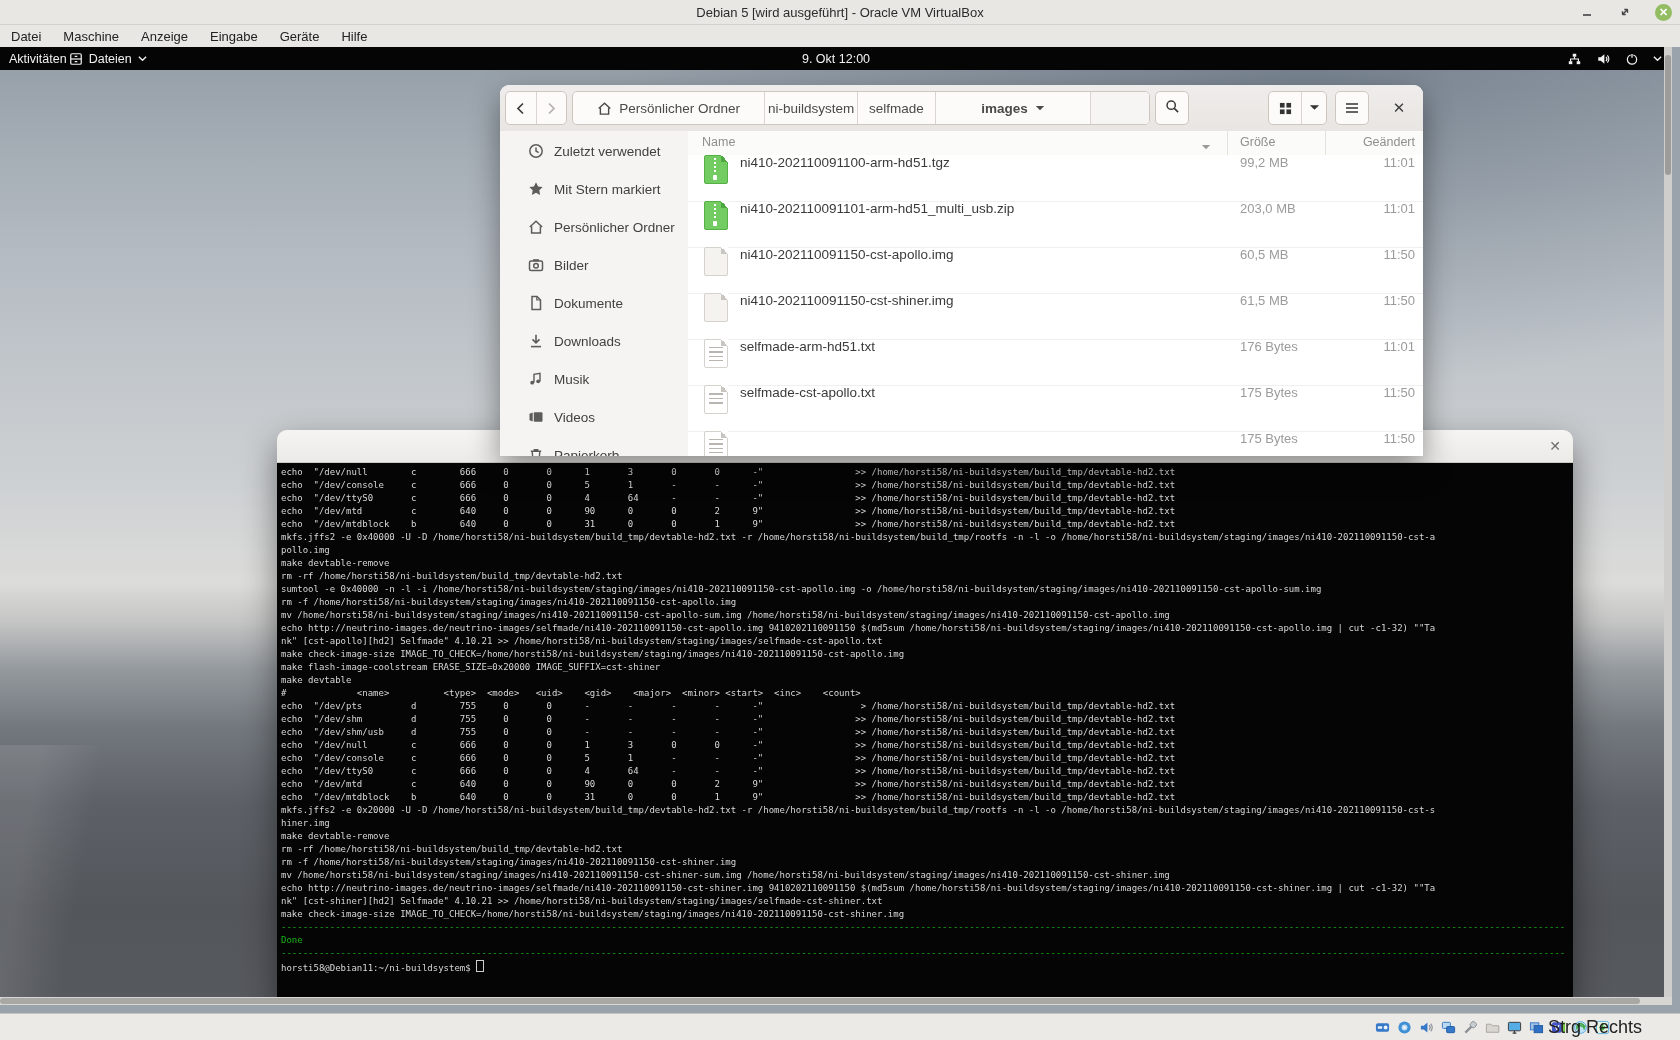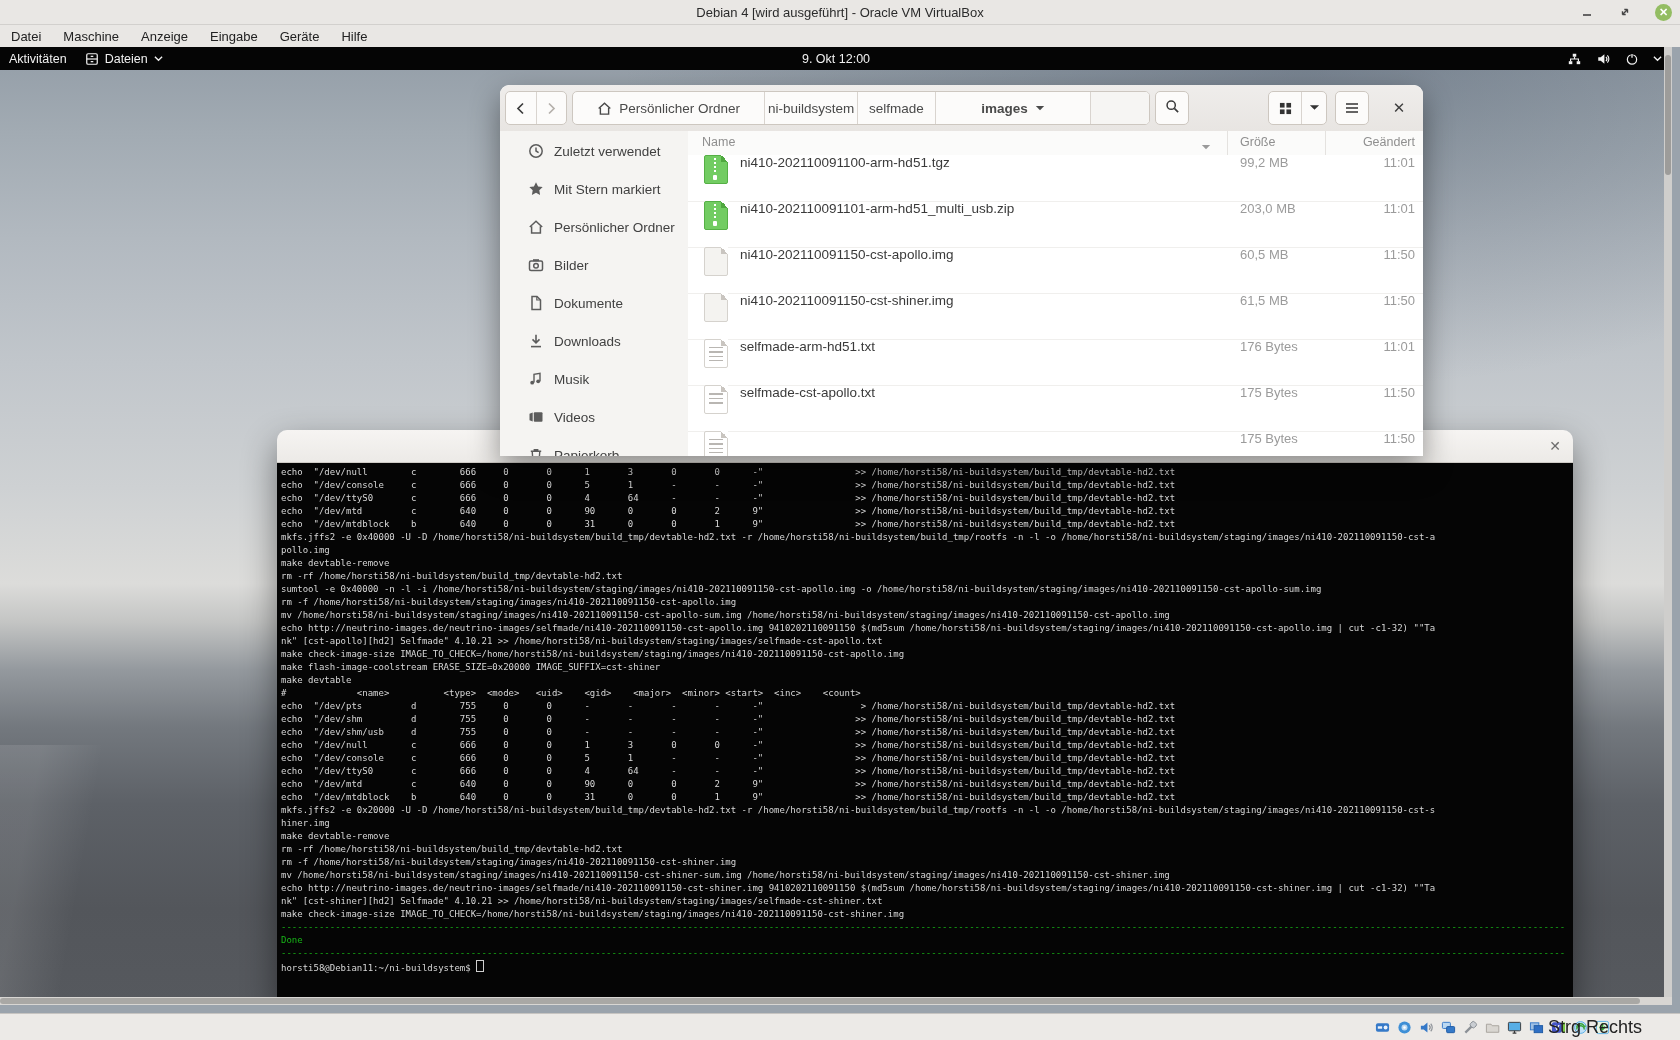--- a/index.html
+++ b/index.html
@@ -16,21 +16,21 @@
   
   .vm{position:absolute;left:0;top:47px;width:1672px;height:958px;overflow:hidden;}
   .desktop{position:absolute;inset:0;
     background:
       radial-gradient(1100px 520px at 78% 2%, rgba(70,84,102,.40), rgba(70,84,102,0) 62%),
       linear-gradient(180deg,#939da7 0%,#a2abb3 9%,#b2b9c0 20%,#c1c6cb 33%,#ced1d3 46%,#dcdcda 56%,#c4c5c4 60%,#94999e 65%,#73787e 71%,#5d6167 79%,#53565b 90%,#56595e 100%);}
   .road-mark{position:absolute;left:0;bottom:0;width:300px;height:260px;
     background:linear-gradient(100deg, rgba(255,255,255,.10) 0 12%, rgba(255,255,255,0) 30%);}
   .gnome-topbar{position:absolute;left:0;top:0;right:0;height:23px;background:#050505;color:#f1f1f1;
     display:flex;align-items:center;font-size:12.5px;z-index:40;}
-  .gt-left{display:flex;align-items:flex-end;gap:18px;margin-left:9px;}
+  .gt-left{display:flex;align-items:flex-end;gap:2px;margin-left:9px;}
   .gt-app{display:flex;align-items:center;gap:6px;}
   .gt-clock{position:absolute;left:0;right:0;text-align:center;pointer-events:none;}
   .gt-right{position:absolute;right:10px;top:0;height:23px;display:flex;align-items:center;gap:14px;}
   .gt-ic{display:flex;align-items:center;}
   
   .vsb{position:absolute;right:0;top:0;width:8px;bottom:0;background:#cfcecc;z-index:50;}
   .vsb .thumb{position:absolute;top:8px;left:1px;width:6px;height:120px;border-radius:3px;background:#9d9c9a;}
   .hsb{position:absolute;left:0;bottom:0;height:8px;width:1672px;background:#d8d6d3;z-index:50;}
   .hsb .thumb{position:absolute;left:0;top:1px;height:6px;width:1640px;border-radius:3px;background:#a9a8a5;}
   
@@ -101,21 +101,21 @@
   .sic{width:16px;height:16px;display:flex;align-items:center;justify-content:center;}
   .sic svg{width:15px;height:15px;display:block;}
   .status-label{position:absolute;left:1548px;font-size:18px;color:#222;}
 </style>
 </head>
 <body>
 
 <div id="screen">
 
   <div class="vbox-titlebar">
-    <span>Debian 4 [wird ausgeführt] - Oracle VM VirtualBox</span>
+    <span>Debian 5 [wird ausgeführt] - Oracle VM VirtualBox</span>
     <div class="vbox-controls">
       <span class="wc">
         <svg width="12" height="12" viewBox="0 0 12 12">
             <path d="M2 9h8" stroke="#444" stroke-width="1.6"></path>
           </svg>
         </span>
       <span class="wc">
         <svg width="12" height="12" viewBox="0 0 12 12">
             <path d="M3.5 8.5L8.5 3.5" stroke="#444" stroke-width="1.4"></path>
             <path d="M8.5 3.5h-3.2M8.5 3.5v3.2M3.5 8.5h3.2M3.5 8.5V5.3" stroke="#444" stroke-width="1.4" fill="none"></path>

